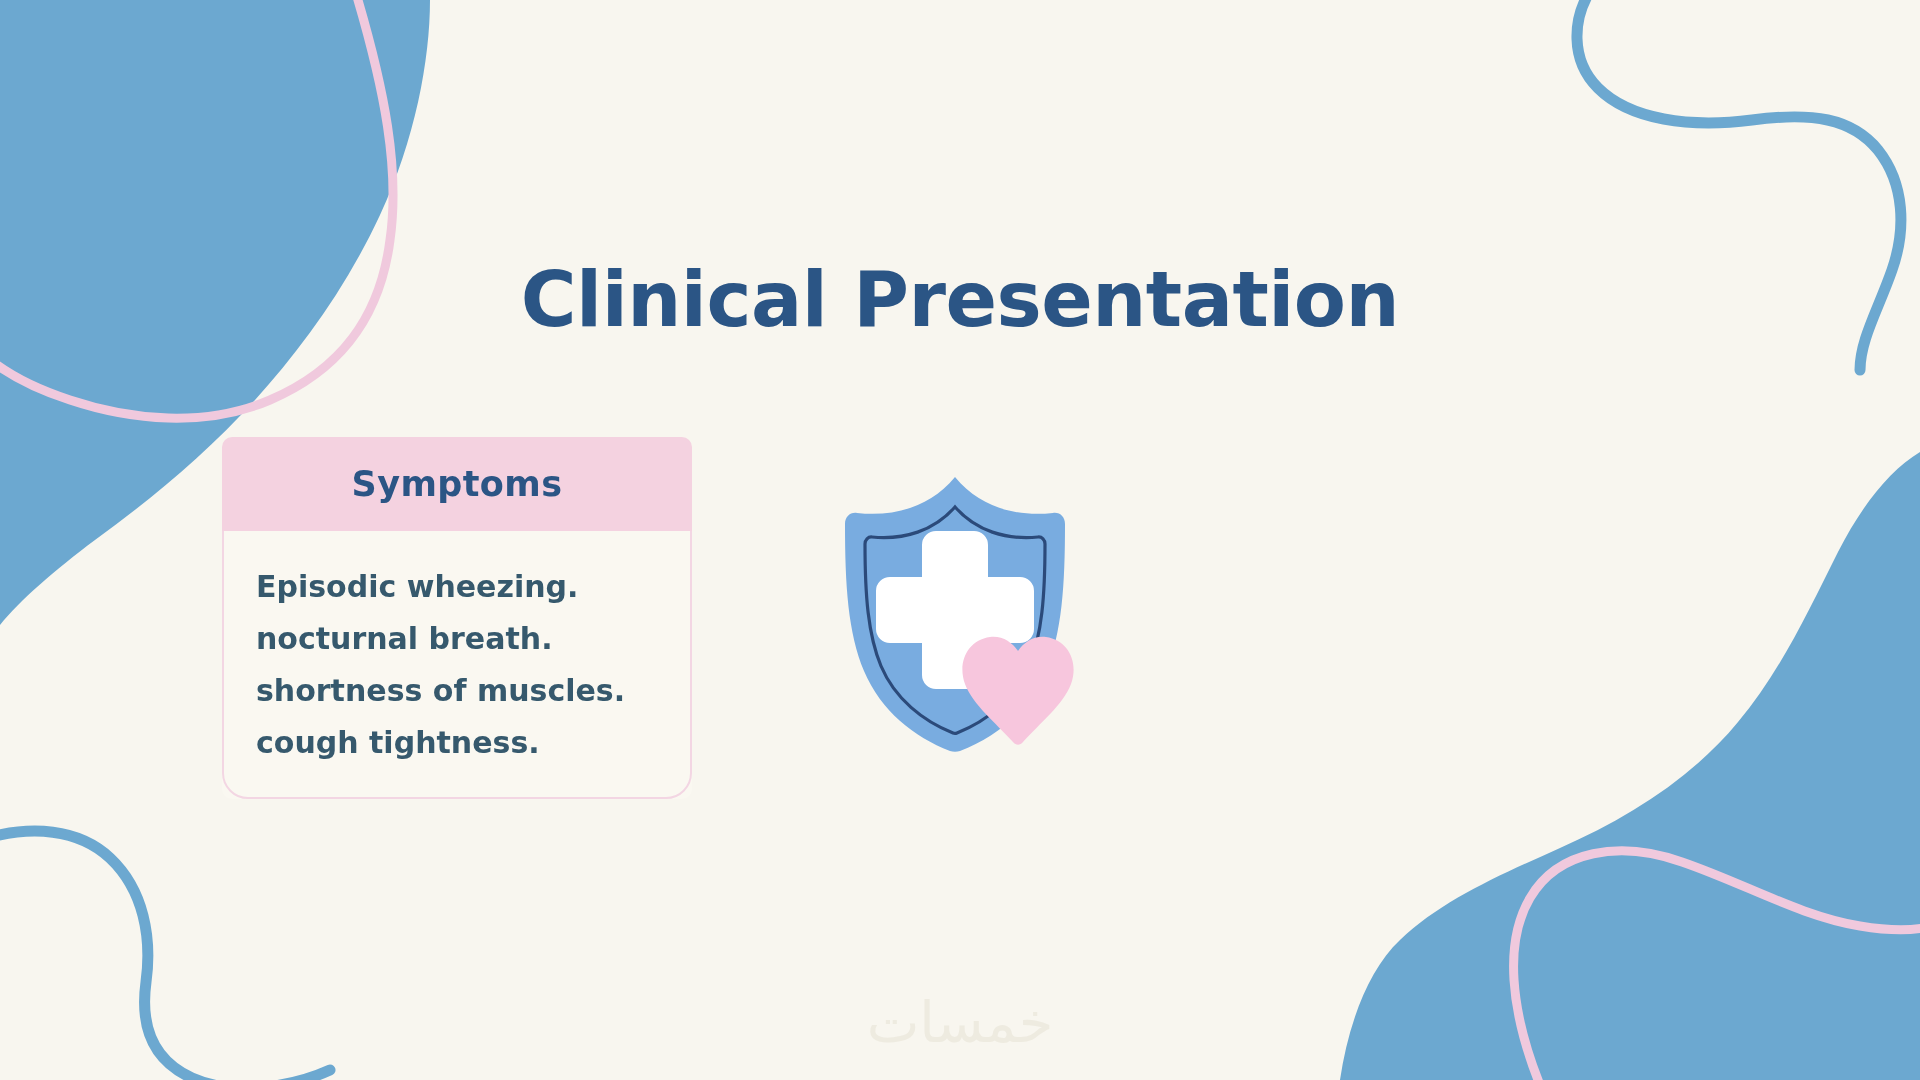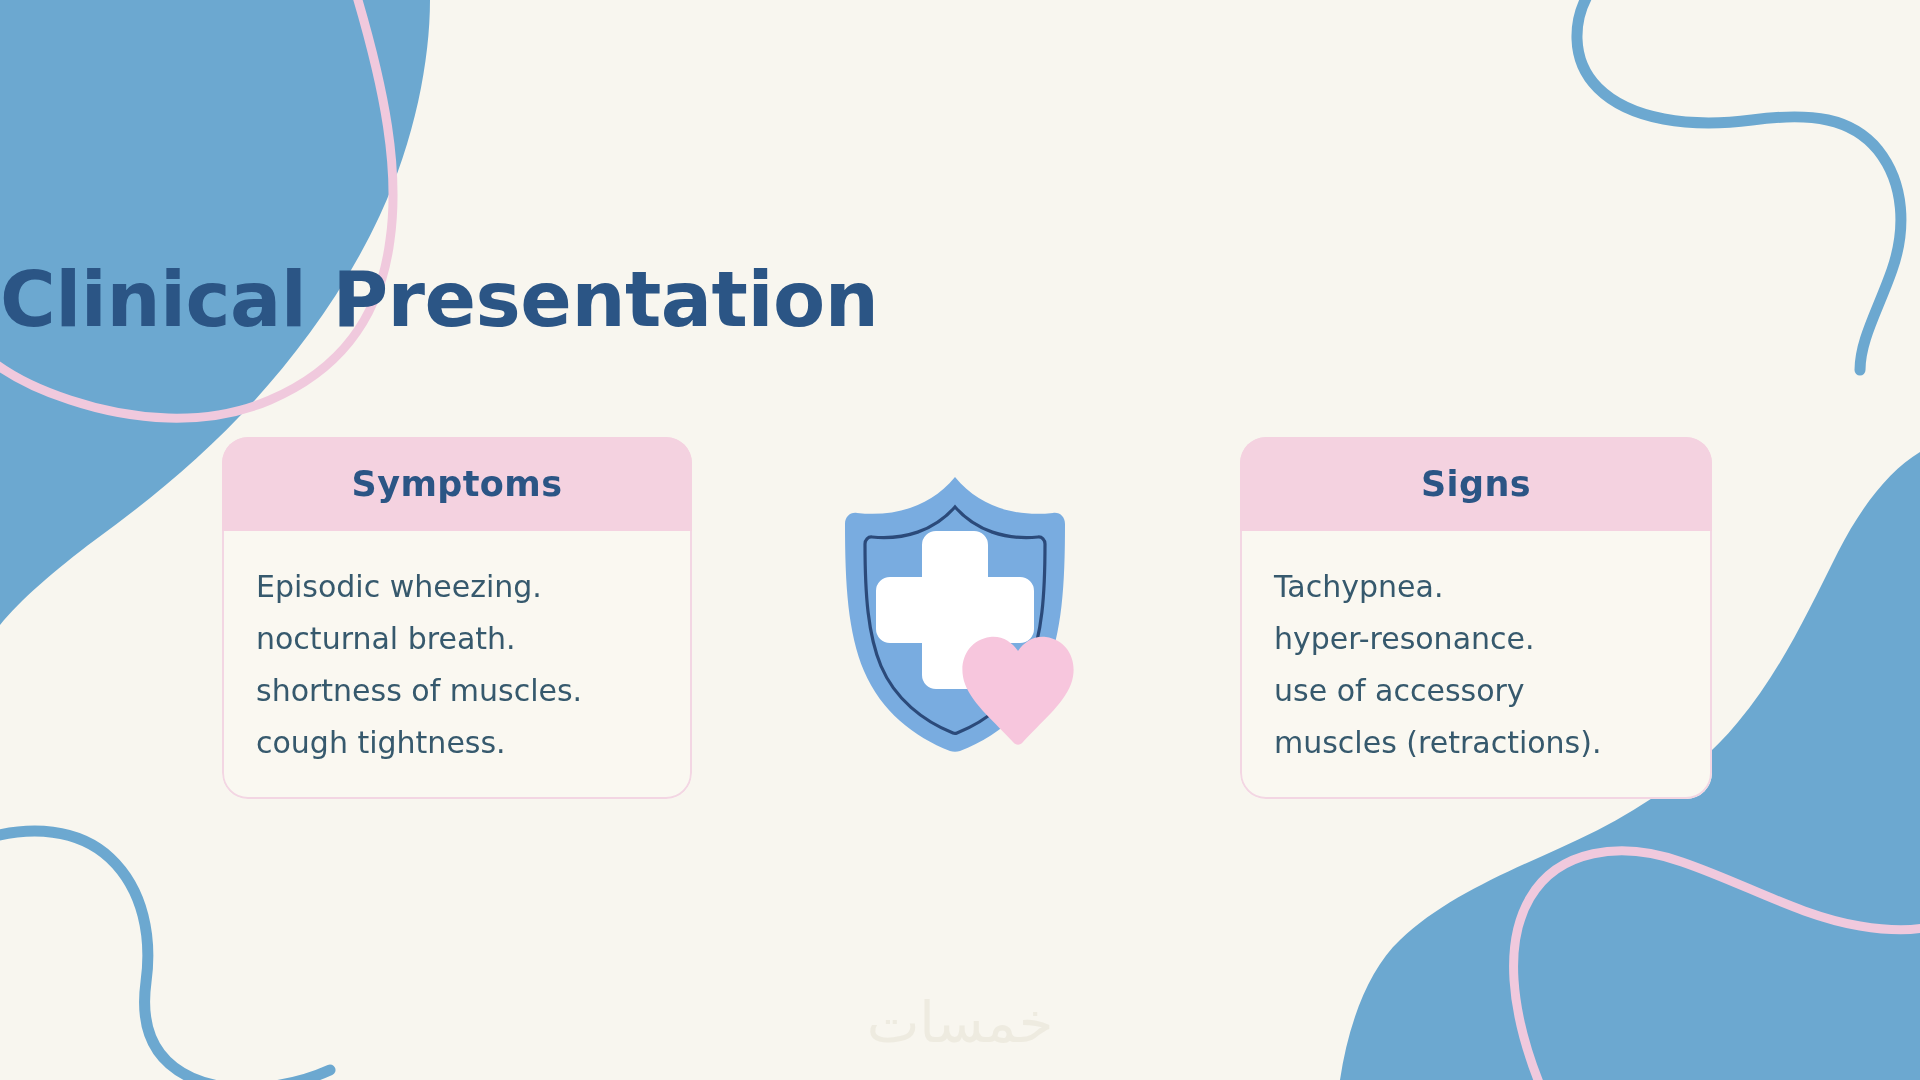--- a/index.html
+++ b/index.html
@@ -9,30 +9,31 @@
     font-family:"DejaVu Sans",sans-serif;
   }
   .slide{position:absolute;inset:0;overflow:hidden;}
 
   
   .bg-layer{position:absolute;inset:0;width:1920px;height:1080px;pointer-events:none;}
 
   
   .title{
     position:absolute;left:0;right:0;top:262px;
+    text-align:center;
     font-family:"DejaVu Sans",sans-serif;
     font-size:76px;font-weight:bold;letter-spacing:-0.5px;
     color:#2b5585;
     line-height:1;
   }
 
   
   .card{
     position:absolute;
-    border-radius:26px;
+    border-radius:10px;
     overflow:hidden;
     background:#faf8f1;
     box-sizing:border-box;
   }
   .card-border{
     position:absolute;inset:0;
     border:2px solid #f3d6e3;
     border-radius:26px;
     pointer-events:none;
   }
@@ -42,21 +43,21 @@
     display:flex;align-items:center;justify-content:center;
     position:relative;z-index:2;
   }
   .card-head-text{
     font-family:"DejaVu Sans",sans-serif;
     font-size:35px;font-weight:bold;
     color:#2b5585;letter-spacing:0.4px;
   }
   .card-body{
     padding:30px 1px 20px 34px;
-    position:relative;z-index:2;
+    position:relative;z-index:2;font-weight:bold;
   }
   .card-line{
     font-family:"DejaVu Sans",sans-serif;
     font-size:30px;
     color:#36596d;
     line-height:52px;
     white-space:nowrap;
   }
 
   #card-symptoms{left:222px;top:437px;width:470px;height:362px;}
@@ -125,32 +126,20 @@
     </div>
     <div class="card-body">
       <div class="card-line">Episodic wheezing.</div>
       <div class="card-line">nocturnal breath.</div>
       <div class="card-line">shortness of muscles.</div>
       <div class="card-line">cough tightness.</div>
     </div>
     <div class="card-border"></div>
   </div>
 
-  <div class="card" id="card-signs">
-    <div class="card-head">
-      <span class="card-head-text">Signs</span>
-    </div>
-    <div class="card-body">
-      <div class="card-line">Tachypnea.</div>
-      <div class="card-line">hyper-resonance.</div>
-      <div class="card-line">use of accessory</div>
-      <div class="card-line">muscles (retractions).</div>
-    </div>
-    <div class="card-border"></div>
-  </div>
 
   <svg class="center-icon" viewBox="0 0 290 290">
 
     <path d="M145,12
              C170,42 205,52 243,48
              C250,47 255,52 255,59
              C255,120 252,168 236,206
              C219,246 186,272 150,286
              C147,287 143,287 140,286
              C104,272 71,246 54,206

